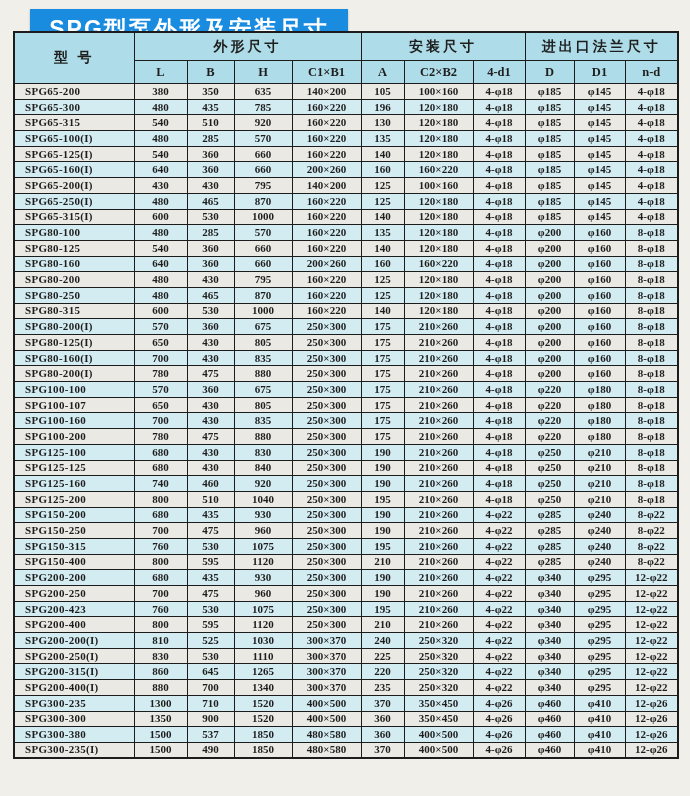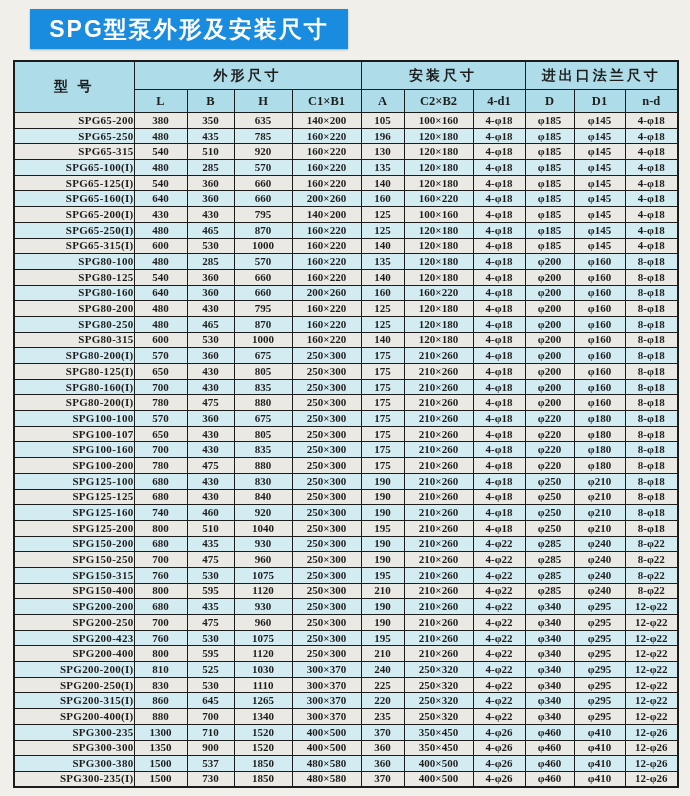--- a/index.html
+++ b/index.html
@@ -24,21 +24,21 @@
     position:absolute;left:30px;top:9px;
     width:318px;height:40px;
     background:var(--title-bg);
     color:var(--title-text);
     display:flex;align-items:center;justify-content:center;
     font-family:"Liberation Sans","DejaVu Sans",sans-serif;
     font-size:23px;font-weight:bold;letter-spacing:2px;
     box-shadow:0 1px 2px rgba(0,0,0,0.25);
   }
   table.spec{
-    position:absolute;left:13px;top:60px;
+    position:absolute;left:13px;top:31px;
     width:664px;
     border-collapse:collapse;
     table-layout:fixed;
     border:2px solid var(--border);
     background:var(--row-bg);
   }
   table.spec th, table.spec td{
     border:1px solid var(--border);
     color:var(--cell-text);
     text-align:center;
@@ -50,21 +50,21 @@
   thead th{
     background:var(--header-bg);
     font-weight:bold;
   }
   tr.group-row th{height:27px;font-size:14px;letter-spacing:3px;}
   tr.sub-row th{height:22px;font-size:12.5px;letter-spacing:0;}
   th.model-h{font-size:15px;letter-spacing:10px;}
   tbody tr{height:15.7px;}
   tbody td{font-size:11px;font-weight:bold;line-height:1;}
   tbody td.model{
-    text-align:right;
+    text-align:left;
     padding-left:10px;
     font-weight:bold;
     letter-spacing:0.3px;
   }
   tbody tr.alt td{background:var(--row-alt-bg);}
   tbody tr:not(.alt) td{background:var(--row-bg);}
 </style>
 </head>
 <body>
 
@@ -112,21 +112,21 @@
         <td>635</td>
         <td>140×200</td>
         <td>105</td>
         <td>100×160</td>
         <td>4-φ18</td>
         <td>φ185</td>
         <td>φ145</td>
         <td>4-φ18</td>
       </tr>
       <tr class="alt">
-        <td class="model">SPG65-250</td>
+        <td class="model">SPG65-300</td>
         <td>480</td>
         <td>435</td>
         <td>785</td>
         <td>160×220</td>
         <td>196</td>
         <td>120×180</td>
         <td>4-φ18</td>
         <td>φ185</td>
         <td>φ145</td>
         <td>4-φ18</td>
@@ -647,21 +647,21 @@
         <td>360</td>
         <td>400×500</td>
         <td>4-φ26</td>
         <td>φ460</td>
         <td>φ410</td>
         <td>12-φ26</td>
       </tr>
       <tr>
         <td class="model">SPG300-235(I)</td>
         <td>1500</td>
-        <td>730</td>
+        <td>490</td>
         <td>1850</td>
         <td>480×580</td>
         <td>370</td>
         <td>400×500</td>
         <td>4-φ26</td>
         <td>φ460</td>
         <td>φ410</td>
         <td>12-φ26</td>
       </tr>
     </tbody>

